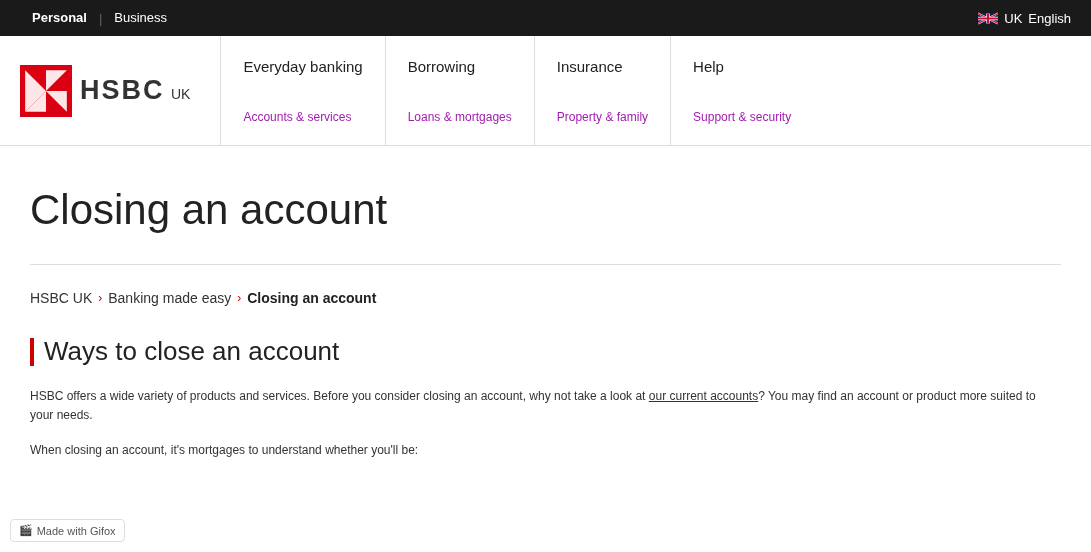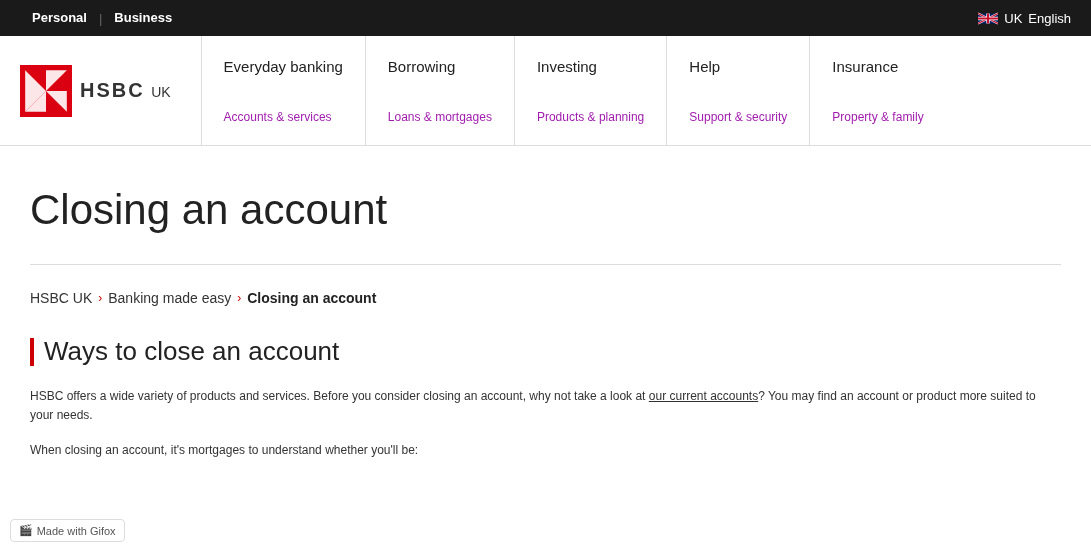--- a/index.html
+++ b/index.html
@@ -18,21 +18,20 @@
       display: flex;
       align-items: center;
       gap: 0;
     }
     .top-bar-left a {
       color: #fff;
       text-decoration: none;
       font-size: 13px;
       padding: 0 12px;
       line-height: 36px;
-      font-weight: bold;
     }
     .top-bar-left a.active {
       color: #fff;
       font-weight: bold;
     }
     .top-bar-left .divider {
       color: #666;
       font-size: 13px;
     }
     .top-bar-right {
@@ -214,51 +213,47 @@
       <svg class="hsbc-hexagon" viewBox="0 0 100 100" xmlns="http://www.w3.org/2000/svg">
         <rect width="100" height="100" fill="#DB0011"></rect>
         <polygon points="50,10 90,30 90,70 50,90 10,70 10,30" fill="#DB0011"></polygon>
 
         <polygon points="10,10 50,50 10,90" fill="#fff" opacity="0.9"></polygon>
         <polygon points="50,10 90,10 50,50" fill="#fff" opacity="0.9"></polygon>
         <polygon points="90,50 50,50 90,90" fill="#fff" opacity="0.9"></polygon>
         <polygon points="10,90 50,90 50,50" fill="#fff" opacity="0.9"></polygon>
       </svg>
       <div>
-        <span style="font-size:20px;font-weight:bold;color:#333;letter-spacing:2px;">HSBC</span>
+        <span style="font-size:27px;font-weight:bold;color:#333;letter-spacing:2px;">HSBC</span>
         <span style="font-size:14px;color:#333;margin-left:2px;">UK</span>
       </div>
     </div>
   </div>
 
   <div class="nav-items">
 
     <a class="nav-item" href="#">
       <span class="nav-item-title">Everyday banking</span>
       <span class="nav-item-sub">Accounts &amp; services</span>
     </a>
 
     <a class="nav-item" href="#">
       <span class="nav-item-title">Borrowing</span>
       <span class="nav-item-sub">Loans &amp; mortgages</span>
     </a>
 
-    <a class="nav-item" href="#">
-      <span class="nav-item-title">Investing</span>
-      <span class="nav-item-sub">Products &amp; planning</span>
+
+    <a class="nav-item" href="#">
+      <span class="nav-item-title">Insurance</span>
+      <span class="nav-item-sub">Property &amp; family</span>
     </a>
 
     <a class="nav-item" href="#">
       <span class="nav-item-title">Help</span>
       <span class="nav-item-sub">Support &amp; security</span>
-    </a>
-
-    <a class="nav-item" href="#">
-      <span class="nav-item-title">Insurance</span>
-      <span class="nav-item-sub">Property &amp; family</span>
     </a>
   </div>
 </nav>
 
 <div class="page-content">
   <h1 class="page-title">Closing an account</h1>
   <hr class="divider-line">
 
   <nav class="breadcrumb">
     <a href="#">HSBC UK</a>

